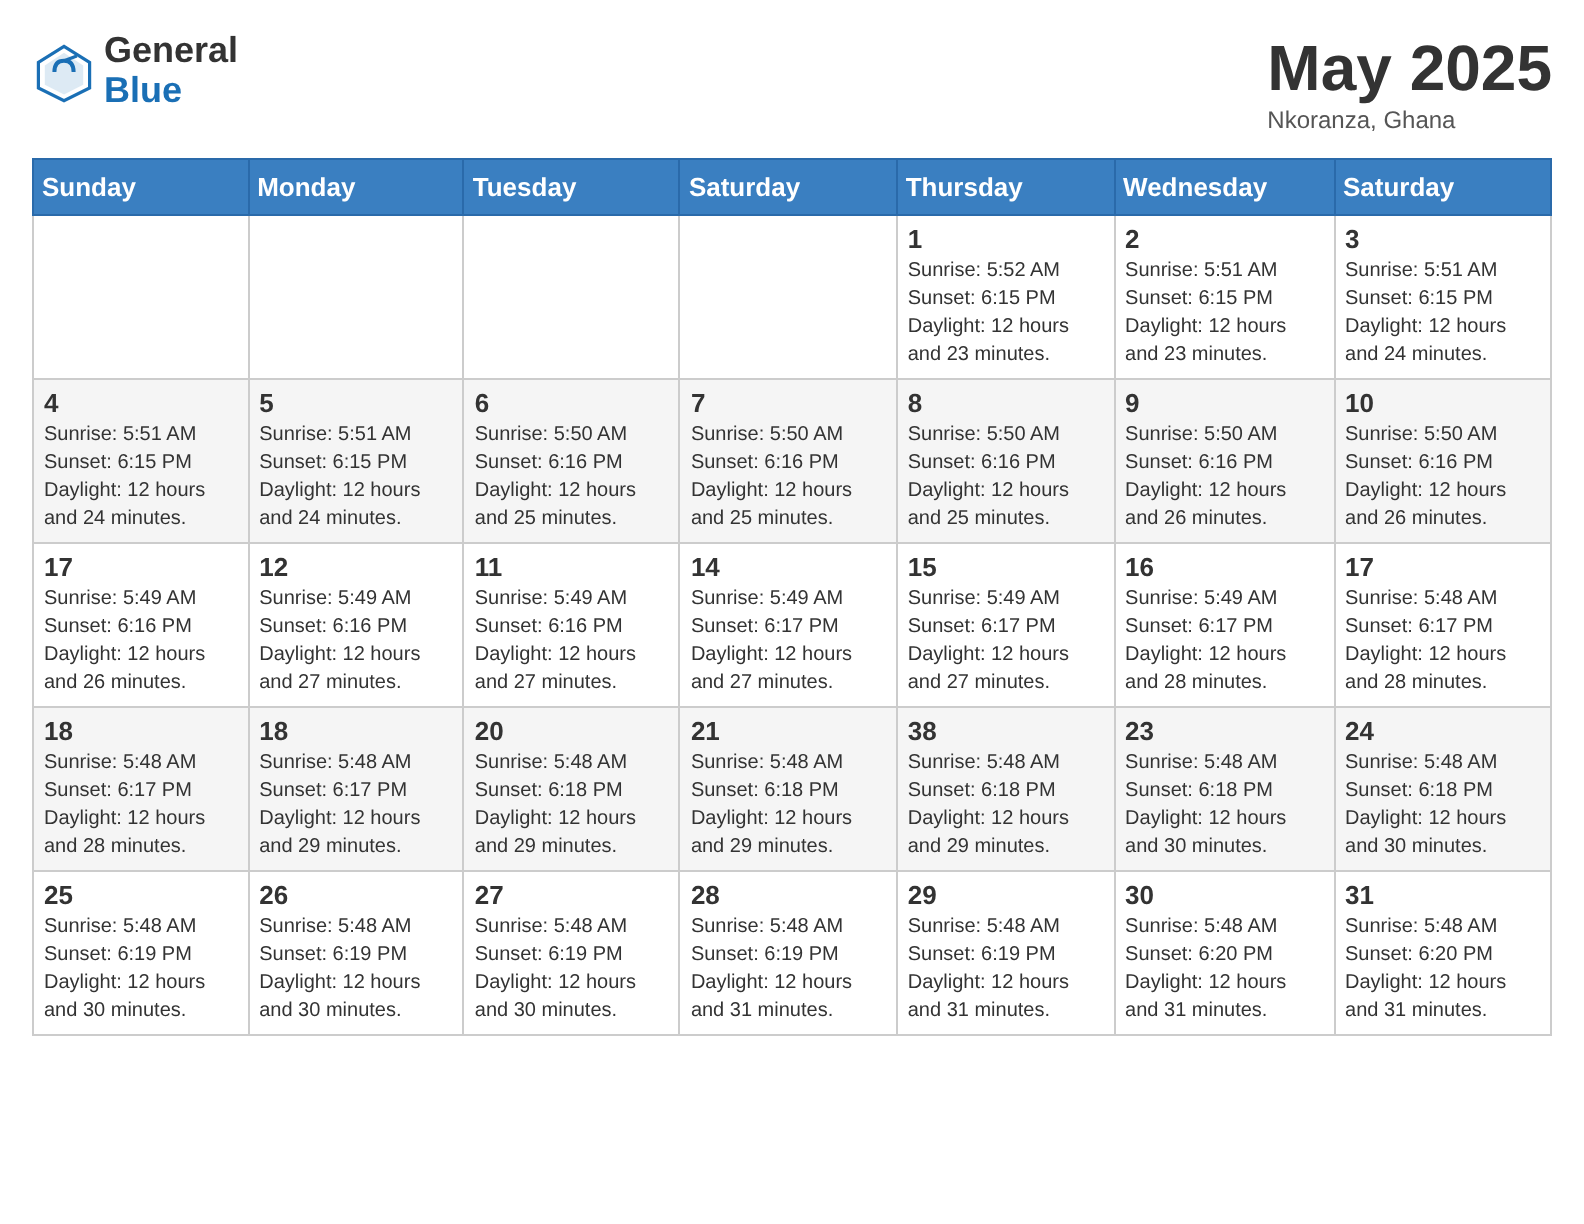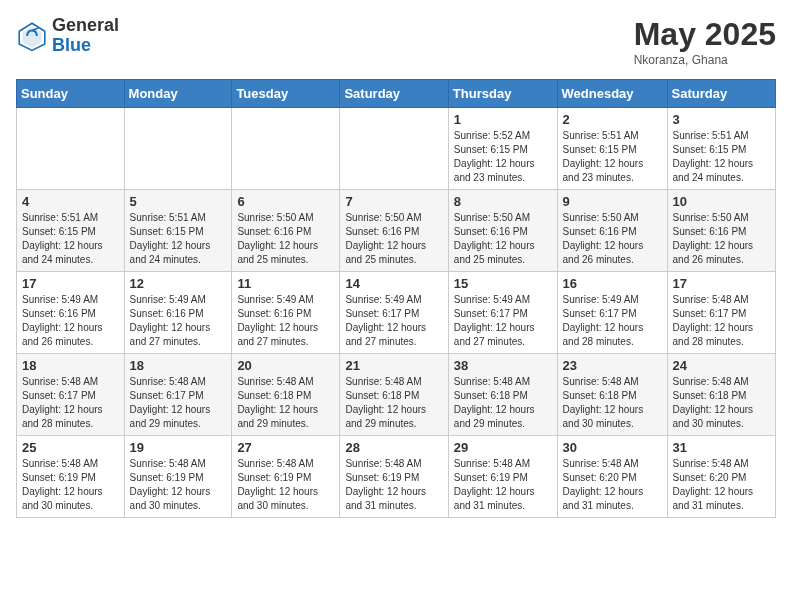--- a/index.html
+++ b/index.html
@@ -303,21 +303,21 @@
       </tr>
       <tr>
         <td>
           <span class="day-number">25</span>
           <div class="day-info">Sunrise: 5:48 AM
 Sunset: 6:19 PM
 Daylight: 12 hours
 and 30 minutes.</div>
         </td>
         <td>
-          <span class="day-number">19</span>
+          <span class="day-number">26</span>
           <div class="day-info">Sunrise: 5:48 AM
 Sunset: 6:19 PM
 Daylight: 12 hours
 and 30 minutes.</div>
         </td>
         <td>
           <span class="day-number">27</span>
           <div class="day-info">Sunrise: 5:48 AM
 Sunset: 6:19 PM
 Daylight: 12 hours

